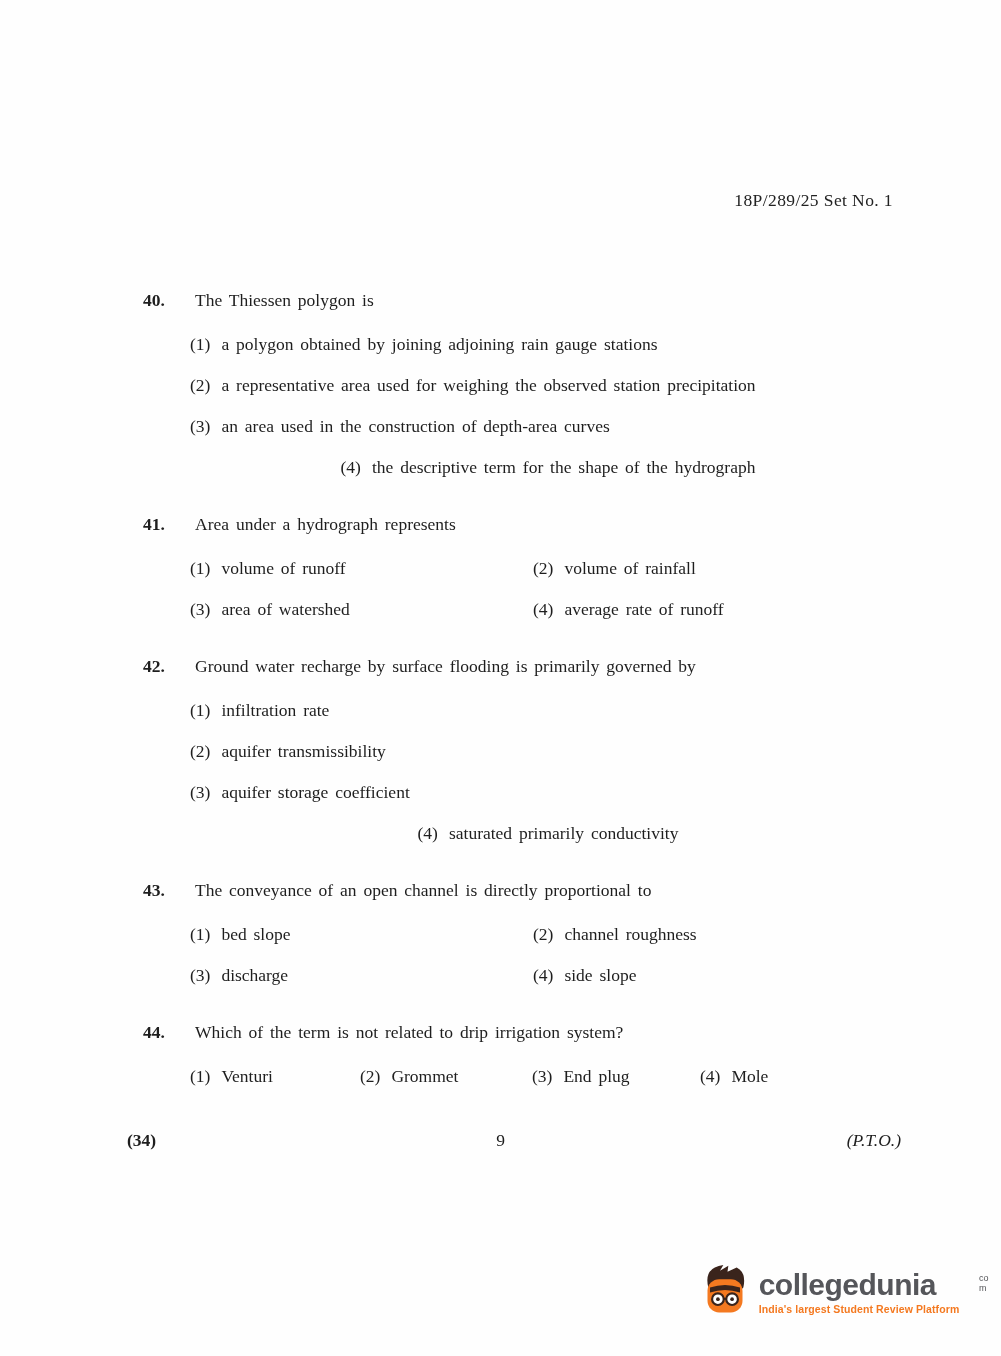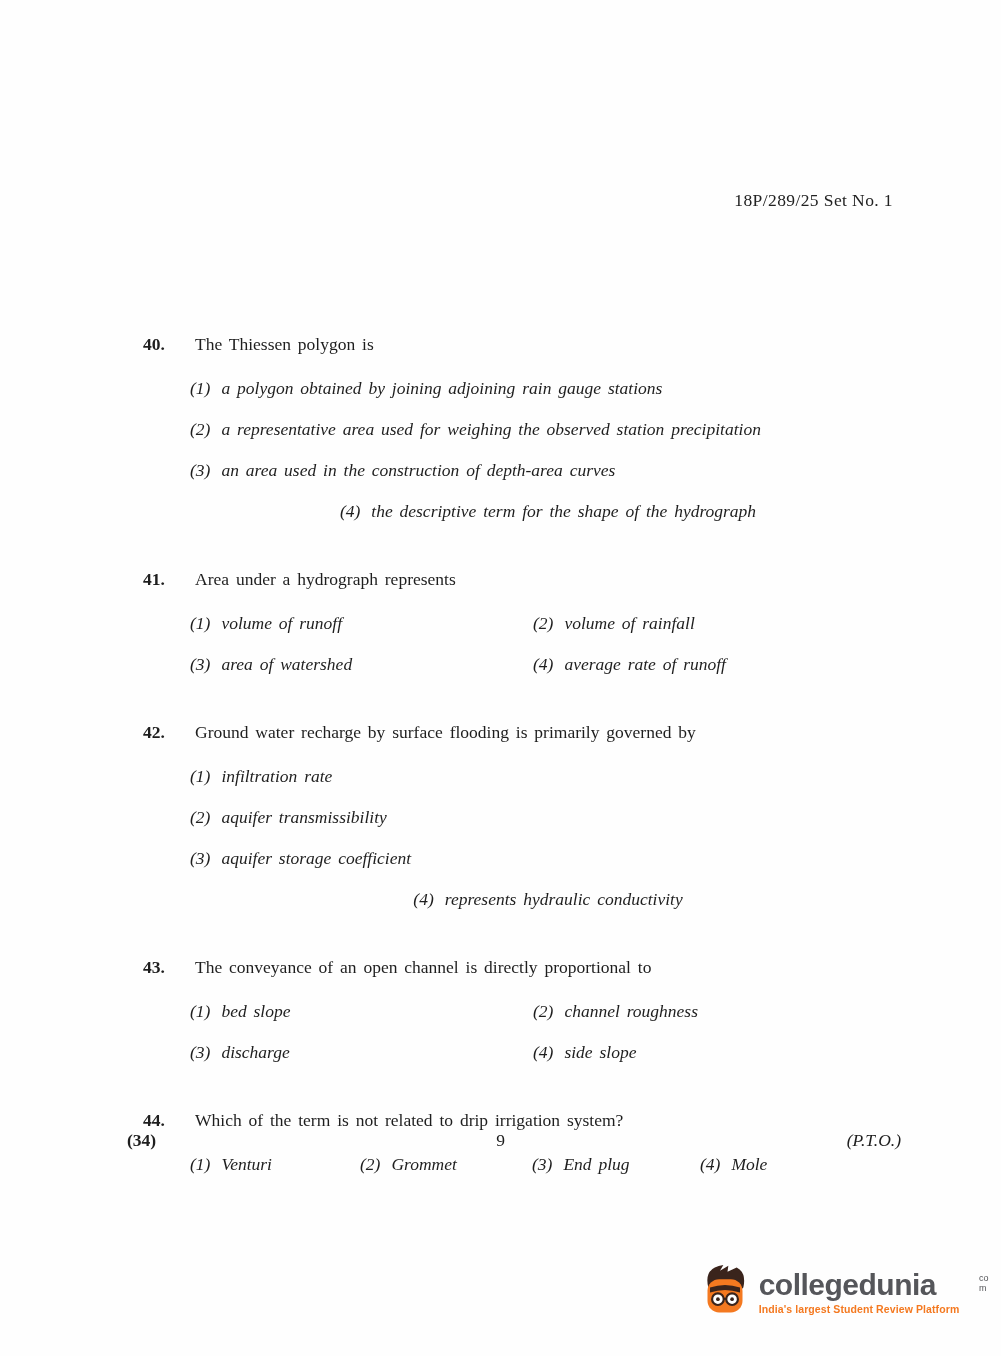--- a/index.html
+++ b/index.html
@@ -23,24 +23,24 @@
     color:#222;
   }
   .content {
     position:absolute;
     top:288px; left:143px; right:95px;
     font-size:17.5px;
     line-height:24px;
     word-spacing:2.5px;
   }
   .question { margin-bottom:33px; }
-  .q-head { display:flex; margin-bottom:20px;margin-top:44px; }
+  .q-head { display:flex; margin-bottom:20px; }
   .q-num { font-weight:700; flex:0 0 52px; }
   .q-text { }
-  .options { margin-left:47px;font-style:italic; }
+  .options { margin-left:47px; }
   .options.stacked .option { margin-bottom:17px; }
   .options.stacked .option:last-child { margin-bottom:0;text-align:center; }
   .options.two-col {
     display:grid;
     grid-template-columns:343px auto;
     row-gap:17px;
   }
   .options.four-col {
     display:grid;
     grid-template-columns:170px 172px 168px auto;
@@ -135,21 +135,21 @@
         <div class="option">
           <span class="opt-num">(1)</span><span class="opt-text">infiltration rate</span>
         </div>
         <div class="option">
           <span class="opt-num">(2)</span><span class="opt-text">aquifer transmissibility</span>
         </div>
         <div class="option">
           <span class="opt-num">(3)</span><span class="opt-text">aquifer storage coefficient</span>
         </div>
         <div class="option">
-          <span class="opt-num">(4)</span><span class="opt-text">represents hydraulic conductivity</span>
+          <span class="opt-num">(4)</span><span class="opt-text">saturated primarily conductivity</span>
         </div>
       </div>
     </div>
 
     <div class="question">
       <div class="q-head">
         <span class="q-num">43.</span>
         <span class="q-text">The conveyance of an open channel is directly proportional to</span>
       </div>
       <div class="options two-col">

